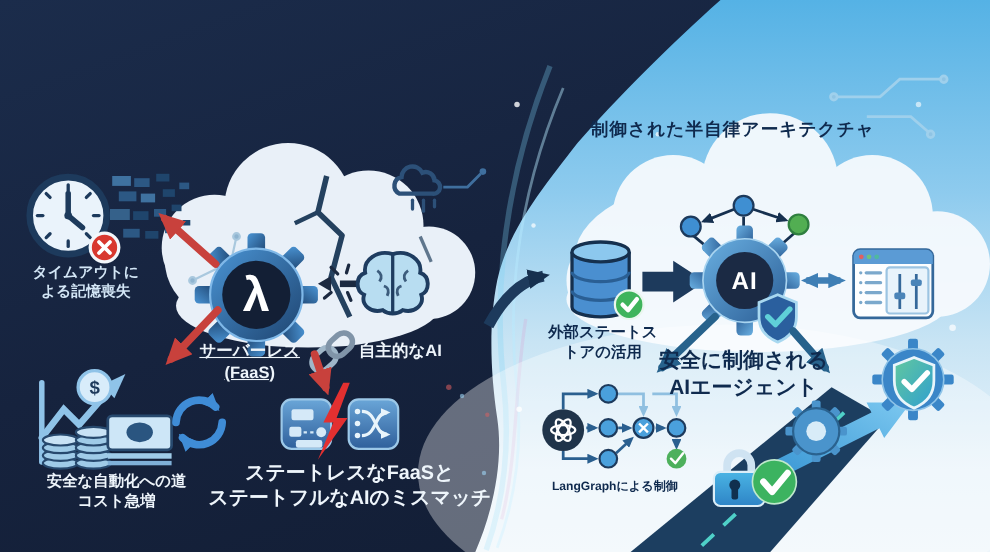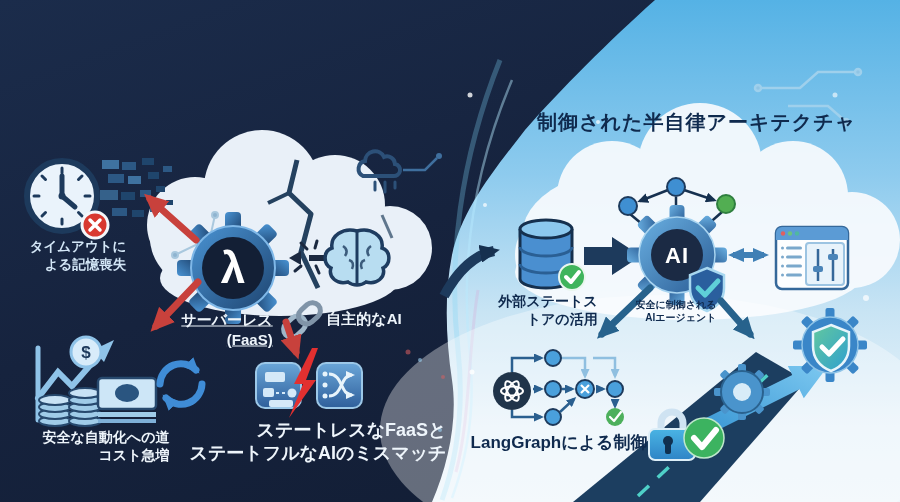--- a/index.html
+++ b/index.html
@@ -1,24 +1,24 @@
 <!DOCTYPE html>
 <html><head>
 <meta charset="utf-8">
 <style>
   html,body{margin:0;padding:0;background:#000;}
   #stage{position:relative;width:900px;height:502px;overflow:hidden;
          font-family:"Liberation Sans","DejaVu Sans",sans-serif;
          background:linear-gradient(160deg,#1b2c4b 0%,#16233e 45%,#111c32 100%);}
   #scene{position:absolute;left:0;top:0;z-index:1;}
   .lbl{position:absolute;z-index:2;white-space:pre-line;font-weight:bold;line-height:1.3;}
-  .ctr{transform:translate(-50%,-50%);text-align:right;}
+  .ctr{transform:translate(-50%,-50%);text-align:center;}
   #title{left:30px;top:18px;color:#f4f8fc;font-size:21.5px;line-height:37px;letter-spacing:.5px;}
   #hdL{left:103px;top:109px;color:#aed6f2;font-size:20px;letter-spacing:1px;}
-  #hdR{left:537px;top:109px;color:#0f2a4e;font-size:20px;letter-spacing:1px;}
+  #hdR{left:537px;top:109px;color:#0f2a4e;font-size:16px;letter-spacing:1px;}
   .dk{color:#0f2a4e;}
   .lt{color:#eef5fb;}
   .pale{color:#d3e6f6;}
 </style>
 </head>
 <body>
 
 <div id="stage">
 
 <svg id="scene" width="900" height="502" viewBox="0 0 900 502">
@@ -464,19 +464,19 @@
 <div class="lbl ctr pale" style="left:78px;top:256px;font-size:13.5px;">タイムアウトに
 よる記憶喪失</div>
 <div class="lbl ctr lt" style="left:227px;top:329px;font-size:15px;text-decoration:underline;">サーバーレス
 (FaaS)</div>
 <div class="lbl ctr lt" style="left:364px;top:319px;font-size:15px;">自主的なAI</div>
 <div class="lbl ctr lt" style="left:106px;top:446px;font-size:14px;">安全な自動化への道
 コスト急増</div>
 <div class="lbl ctr lt" style="left:318px;top:442px;font-size:18px;">ステートレスなFaaSと
 ステートフルなAIのミスマッチ</div>
 
-<div class="lbl ctr dk" style="left:548px;top:311px;font-size:14px;font-family:Liberation Serif, serif;">外部ステートス
+<div class="lbl ctr dk" style="left:548px;top:311px;font-size:14px;">外部ステートス
 トアの活用</div>
-<div class="lbl ctr dk" style="left:676px;top:311px;font-size:10px;">安全に制御される
+<div class="lbl ctr dk" style="left:676px;top:341px;font-size:19px;">安全に制御される
 AIエージェント</div>
-<div class="lbl ctr dk" style="left:559px;top:443px;font-size:17px;">LangGraphによる制御</div>
+<div class="lbl ctr dk" style="left:559px;top:443px;font-size:11px;">LangGraphによる制御</div>
 
 </div>
 
 </body></html>

